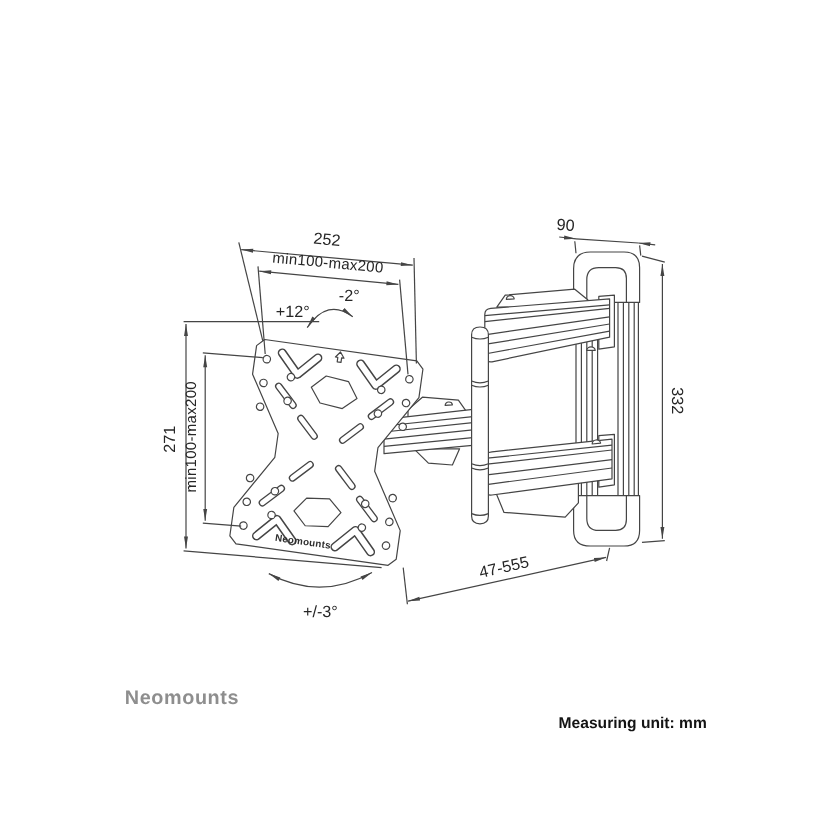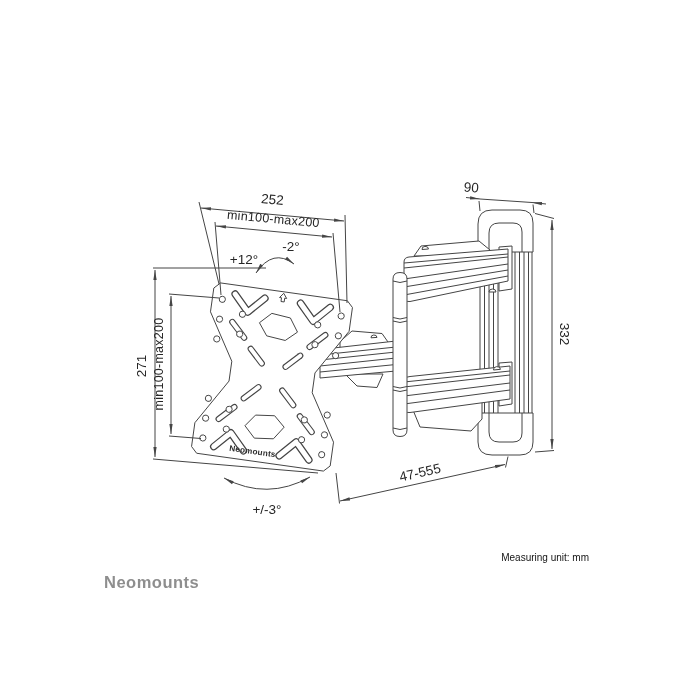--- a/index.html
+++ b/index.html
@@ -7,21 +7,21 @@
         font-family:"Liberation Sans",sans-serif;}
   svg{position:absolute;left:0;top:0;}
   svg path, svg line, svg circle, svg rect{vector-effect:non-scaling-stroke;}
   .ln{stroke:#454545;stroke-width:1;fill:none;stroke-linejoin:round;}
   .fw{stroke:#454545;stroke-width:1;fill:#ffffff;stroke-linejoin:round;}
   .dim{font:13.5px "Liberation Sans",sans-serif;fill:#262626;}
   .dim-sm{font:12.5px "Liberation Sans",sans-serif;fill:#262626;letter-spacing:.25px;}
   .plate-brand{font:600 8.2px "Liberation Sans",sans-serif;fill:#2e2e2e;letter-spacing:.2px;}
   .footer-brand{position:absolute;left:104px;top:573px;font-size:16.5px;font-weight:600;
                 color:#8e8e8e;letter-spacing:.5px;}
-  .footer-unit{position:absolute;right:111px;top:552px;font-size:10px;font-weight:400;
+  .footer-unit{position:absolute;right:111px;top:595px;font-size:13px;font-weight:700;
                color:#141414;}
 </style>
 </head>
 <body>
 
 <div class="page">
 
 <svg width="700" height="700" viewBox="0 0 700 700">
   <defs>
     <marker id="arw" viewBox="0 0 10 6" refX="10" refY="3" markerWidth="10.5" markerHeight="6" markerUnits="userSpaceOnUse" orient="auto-start-reverse">

